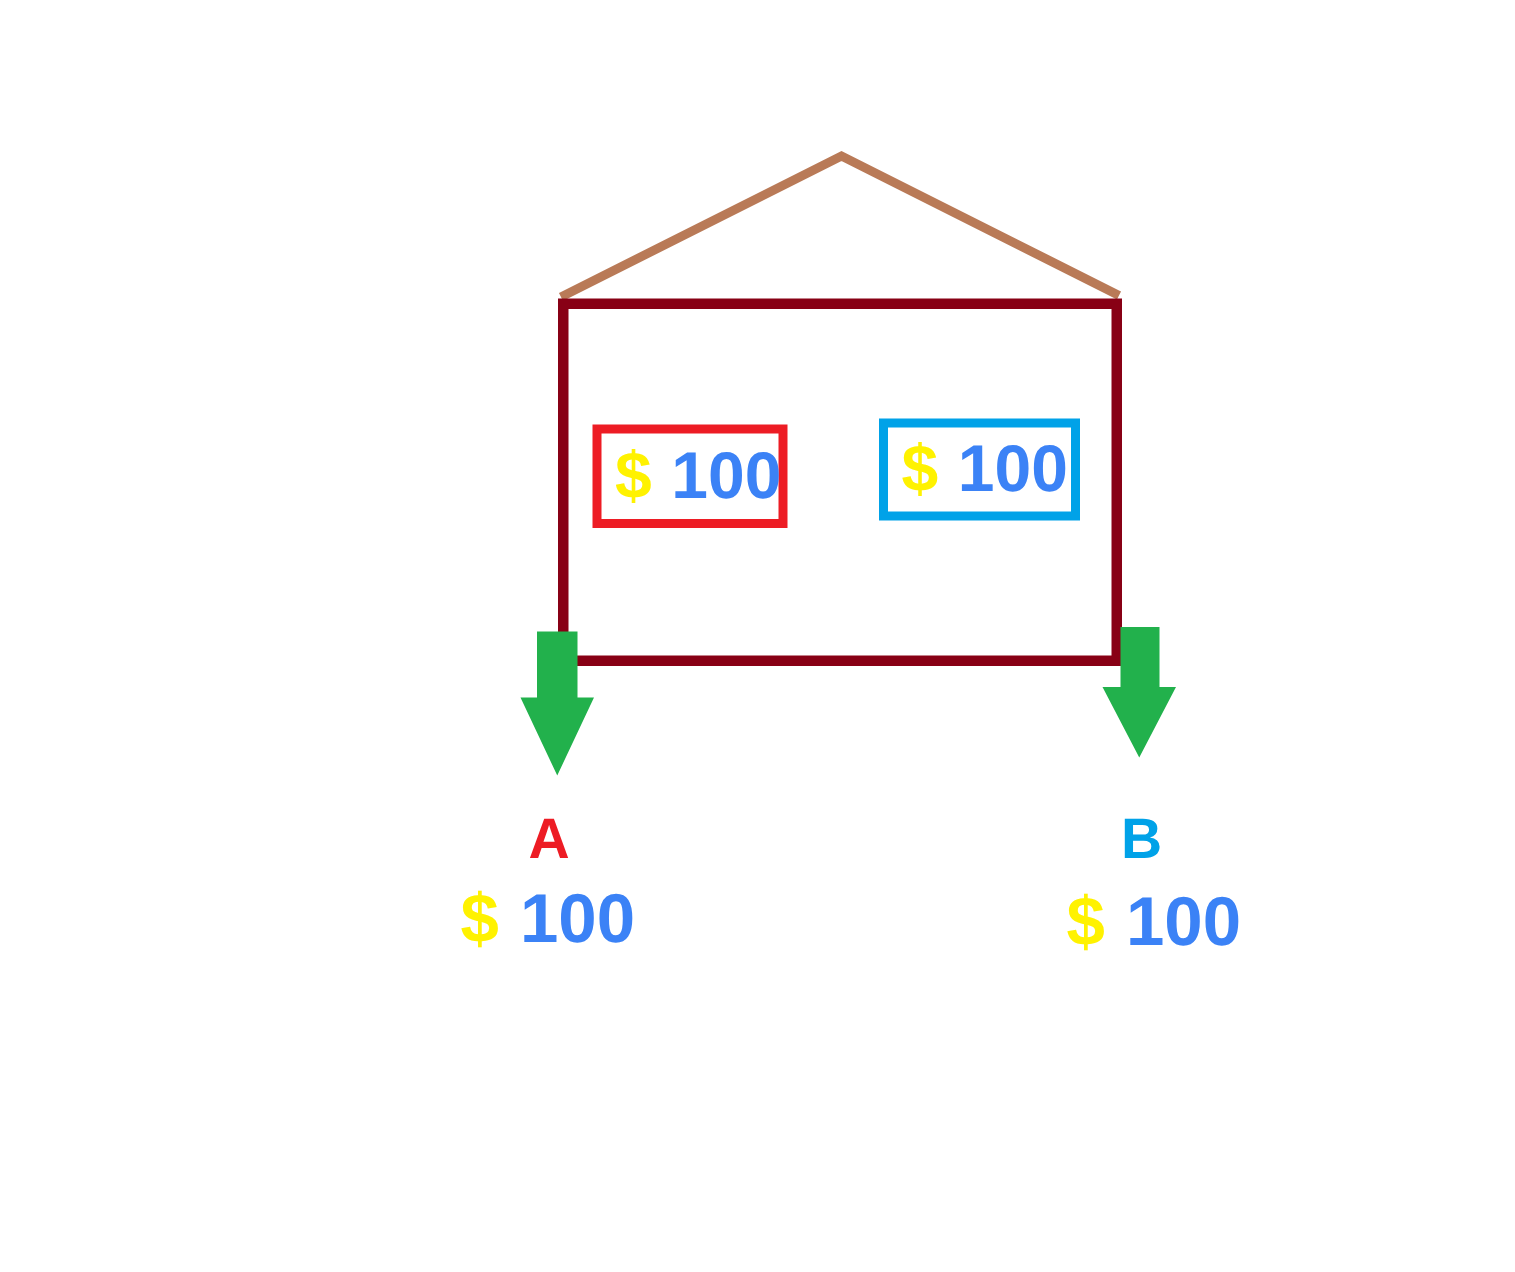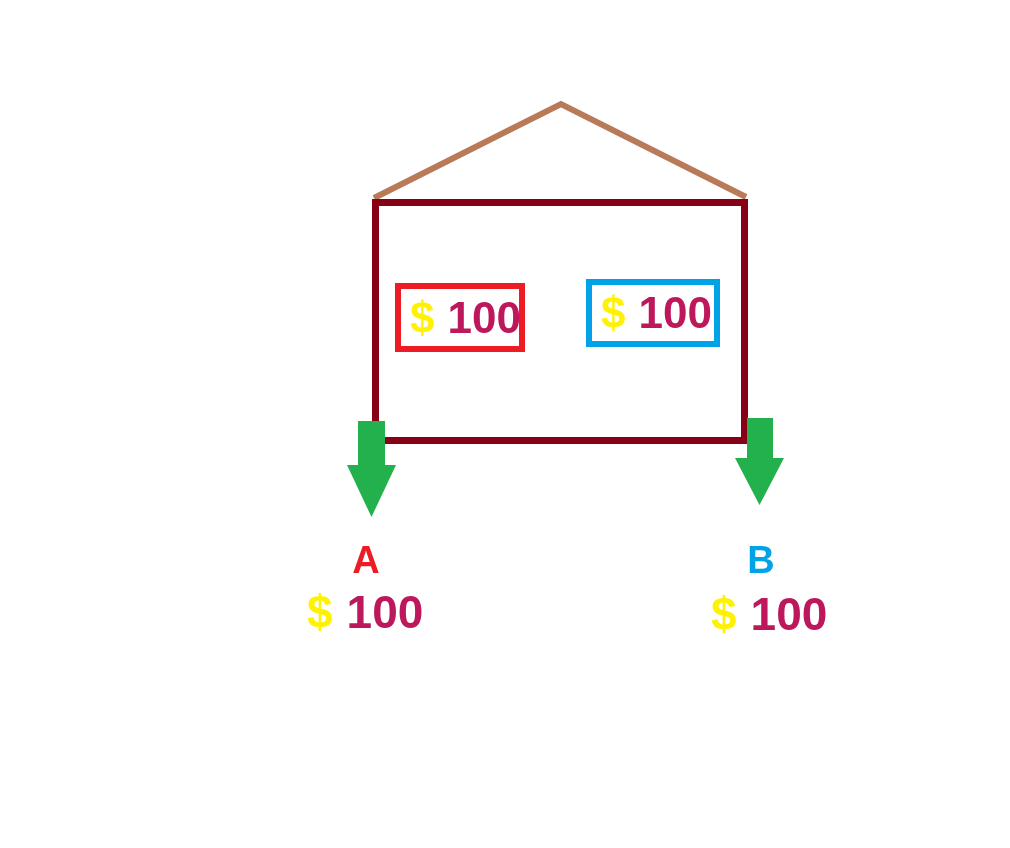--- a/index.html
+++ b/index.html
@@ -27,21 +27,21 @@
   }
   .box-a{
     left:395px;top:283px;width:130px;height:69px;
     border:6px solid #ED1C24;
   }
   .box-b{
     left:586px;top:279px;width:134px;height:68px;
     border:6px solid #00A2E8;
   }
   .cur{color:#FFF200;}
-  .amt{color:#be185d;}
+  .amt{color:#3b82f6;}
   .flow-label{
     position:absolute;
     width:60px;text-align:center;
     font-size:38px;font-weight:bold;line-height:1;
   }
   .label-a{left:336px;top:541px;color:#ED1C24;}
   .label-b{left:731px;top:541px;color:#00A2E8;}
   .money-row{
     position:absolute;
     display:flex;align-items:baseline;gap:14px;

